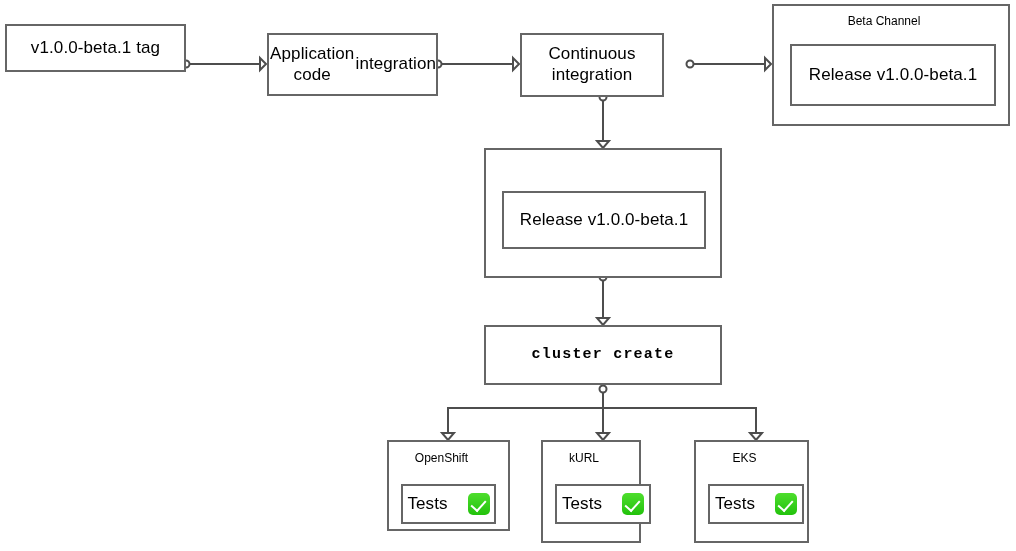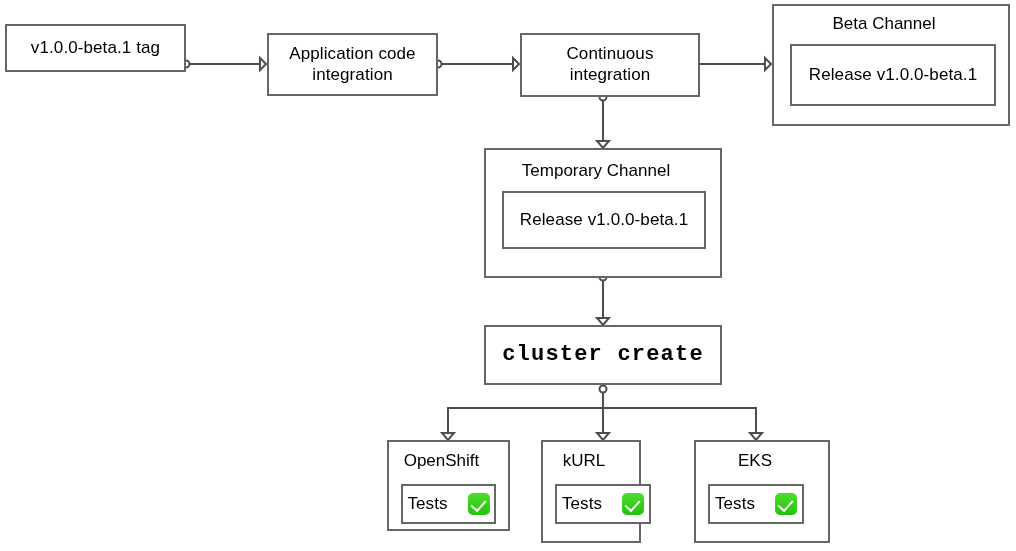--- a/index.html
+++ b/index.html
@@ -34,27 +34,27 @@
     box-sizing: border-box;
     border: 2px solid #666666;
     background: #ffffff;
   }
   .container-title {
     position: absolute;
     left: 0;
     right: 14px;
     text-align: center;
     color: #000000;
-    font-size: 17px;
+    font-size: 12px;
     line-height: 1.2;
   }
   .mono-node {
     font-family: "Liberation Mono", "DejaVu Sans Mono", monospace;
     font-weight: bold;
-    font-size: 22px;
+    font-size: 15px;
     letter-spacing: 1.2px;
     text-align: right;
   }
   .tests-inner {
     display: flex;
     align-items: center;
     justify-content: center;
     gap: 20px;
   }
   .check-icon {
@@ -150,39 +150,38 @@
       <polygon class="edge-head" points="442,433 454,433 448,440"></polygon>
       <polygon class="edge-head" points="597,433 609,433 603,440"></polygon>
       <polygon class="edge-head" points="750,433 762,433 756,440"></polygon>
     </g>
   </svg>
 
   <div class="node" style="left:5px; top:24px; width:181px; height:48px;">
     <span>v1.0.0-beta.1 tag</span>
   </div>
 
-  <div class="node" style="left:267px; top:33px; width:171px; height:63px; flex-direction:column;">
+  <div class="node" style="left:267px; top:33px; width:171px; height:63px; flex-direction:row;">
     <span>Application code</span>
     <span>integration</span>
   </div>
 
-  <div class="node" style="left:520px; top:33px; width:180px; height:64px; flex-direction:column;">
+  <div class="node" style="left:520px; top:33px; width:144px; height:64px; flex-direction:column;">
     <span>Continuous</span>
     <span>integration</span>
   </div>
 
   <div class="container-node" style="left:772px; top:4px; width:238px; height:122px;">
     <div class="container-title" style="top:8px;">Beta Channel</div>
     <div class="node" style="left:16px; top:38px; width:206px; height:62px;">
       <span>Release v1.0.0-beta.1</span>
     </div>
   </div>
 
   <div class="container-node" style="left:484px; top:148px; width:238px; height:130px;">
-    <div class="container-title" style="top:11px;">Temporary Channel</div>
     <div class="node" style="left:16px; top:41px; width:204px; height:58px;">
       <span>Release v1.0.0-beta.1</span>
     </div>
   </div>
 
   <div class="node mono-node" style="left:484px; top:325px; width:238px; height:60px;">
     <span>cluster create</span>
   </div>
 
   <div class="container-node" style="left:387px; top:440px; width:123px; height:91px;">
@@ -198,21 +197,21 @@
   <div class="container-node" style="left:541px; top:440px; width:100px; height:103px;">
     <div class="container-title" style="top:9px;">kURL</div>
     <div class="node" style="left:12px; top:42px; width:96px; height:40px;">
       <span class="tests-inner">
         <span>Tests</span>
         <span class="check-icon"></span>
       </span>
     </div>
   </div>
 
-  <div class="container-node" style="left:694px; top:440px; width:136px; height:103px;">
+  <div class="container-node" style="left:694px; top:440px; width:115px; height:103px;">
     <div class="container-title" style="top:9px;">EKS</div>
     <div class="node" style="left:12px; top:42px; width:96px; height:40px;">
       <span class="tests-inner">
         <span>Tests</span>
         <span class="check-icon"></span>
       </span>
     </div>
   </div>
 
 </div>

